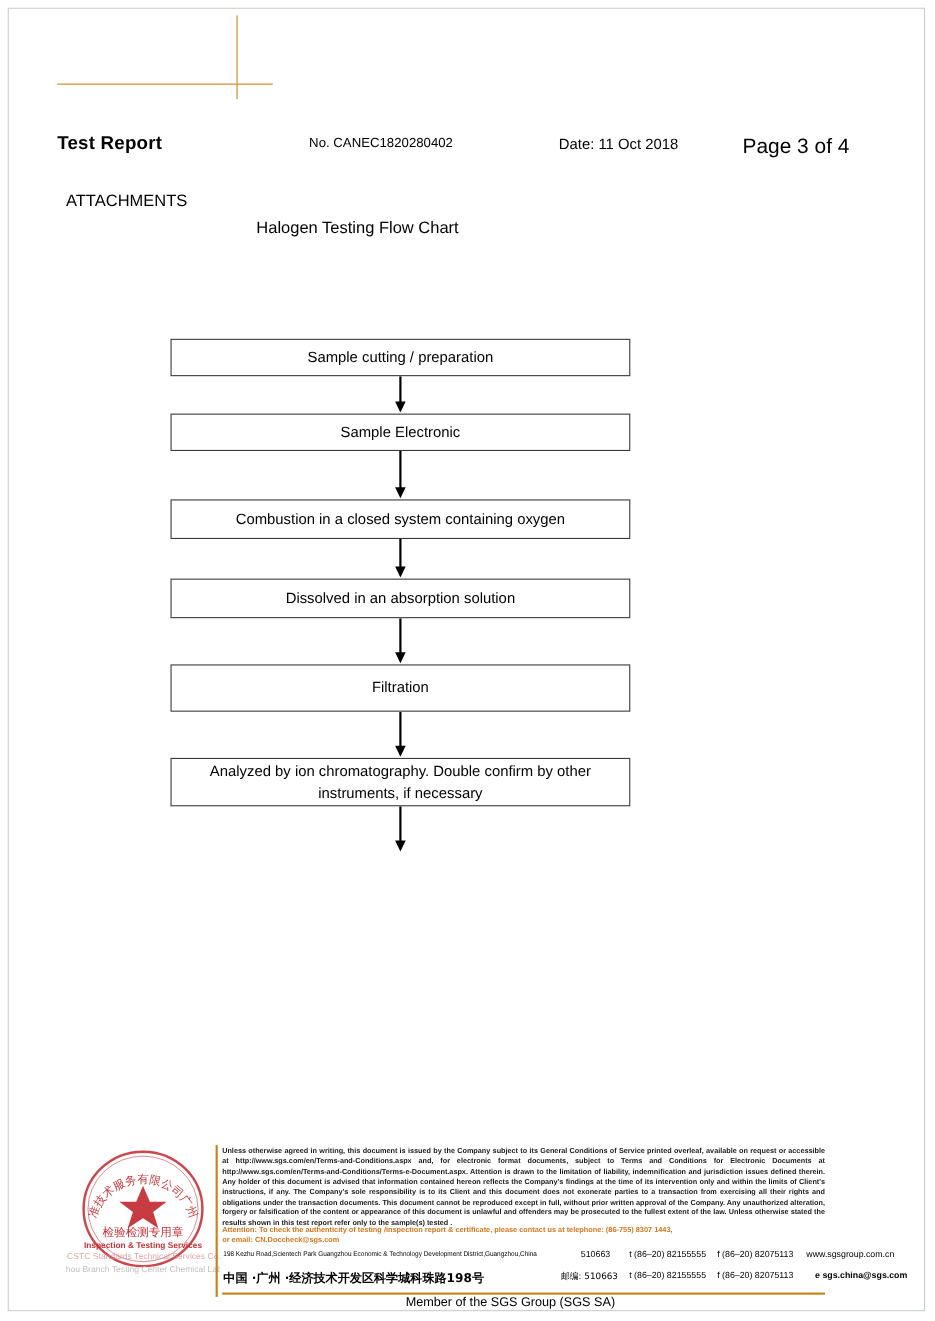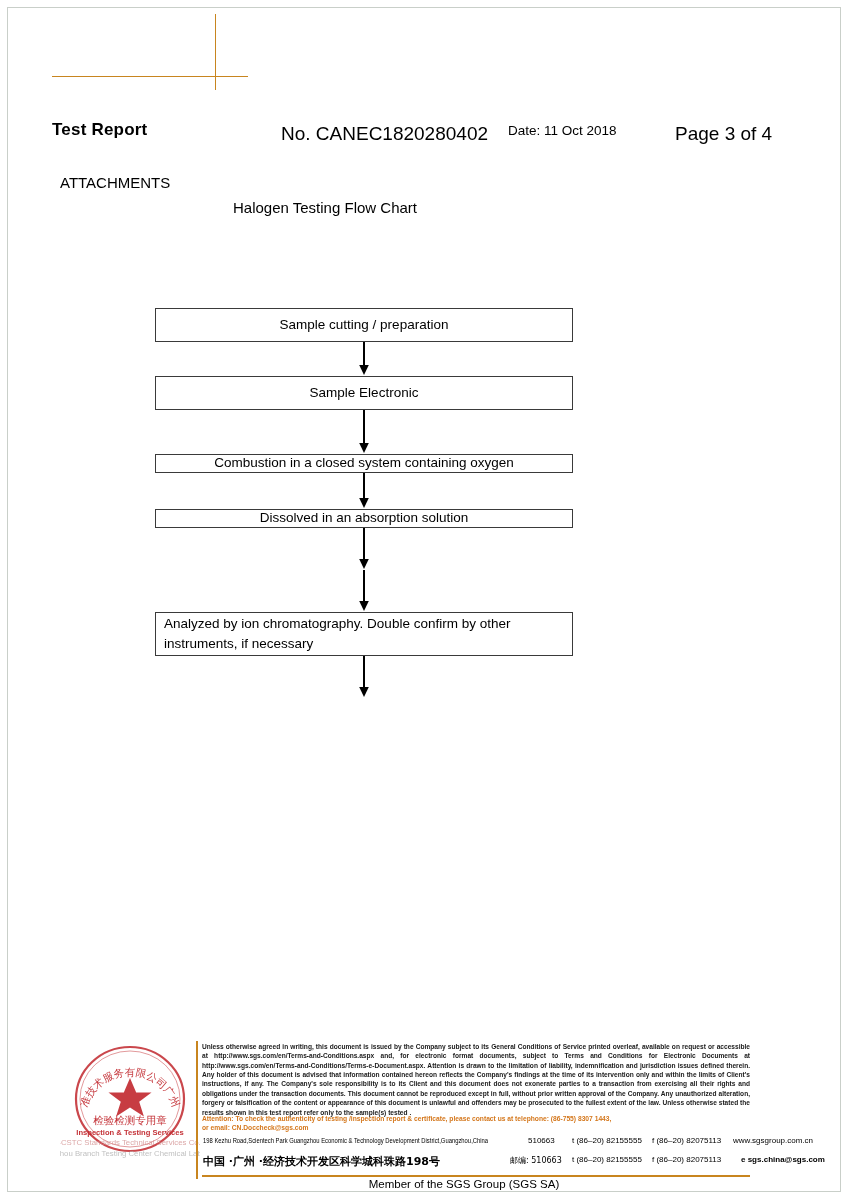--- a/index.html
+++ b/index.html
@@ -77,21 +77,21 @@
     left: 52px;
     top: 0;
     font-size: 17px;
     font-weight: bold;
     letter-spacing: 0.2px;
   }
   .hdr-no {
     position: absolute;
     left: 281px;
     top: 3px;
-    font-size: 19px;
+    font-size: 12px;
   }
   .hdr-date {
     position: absolute;
     left: 508px;
     top: 3px;
     font-size: 13.5px;
   }
   .hdr-page {
     position: absolute;
     left: 675px;
@@ -121,26 +121,27 @@
     width: 418px;
   }
   .flow-box {
     width: 418px;
     box-sizing: border-box;
     border: 1.3px solid #3a3a3a;
     background: #ffffff;
     display: flex;
     align-items: center;
     justify-content: center;
+    text-align: center;
     font-size: 13.5px;
     line-height: 1.5;
     padding: 0 8px;
   }
   .flow-box.h34 { height: 34px; }
-  .flow-box.h36 { height: 19px; }
+  .flow-box.h36 { height: 36px; }
   .flow-box.h38 { height: 38px; }
   .flow-box.h43 { height: 43px; }
   .flow-box.tall { height: 44px; }
 
   .flow-arrow {
     position: relative;
     width: 418px;
     display: block;
   }
   .flow-arrow svg { display: block; margin: 0 auto; }
@@ -200,20 +201,23 @@
   <div class="flow-box h36">
     <span>Dissolved in an absorption solution</span>
   </div>
   <div class="flow-arrow">
     <svg width="14" height="42" viewBox="0 0 14 42">
       <line x1="7" y1="0" x2="7" y2="33" stroke="#000" stroke-width="2"></line>
       <polygon points="7,41 2.2,31 11.8,31" fill="#000"></polygon>
     </svg>
   </div>
 
+  <div class="flow-box h43">
+    <span>Filtration</span>
+  </div>
   <div class="flow-arrow">
     <svg width="14" height="42" viewBox="0 0 14 42">
       <line x1="7" y1="0" x2="7" y2="33" stroke="#000" stroke-width="2"></line>
       <polygon points="7,41 2.2,31 11.8,31" fill="#000"></polygon>
     </svg>
   </div>
 
   <div class="flow-box tall">
     <span>Analyzed by ion chromatography. Double confirm by other instruments, if necessary</span>
   </div>

